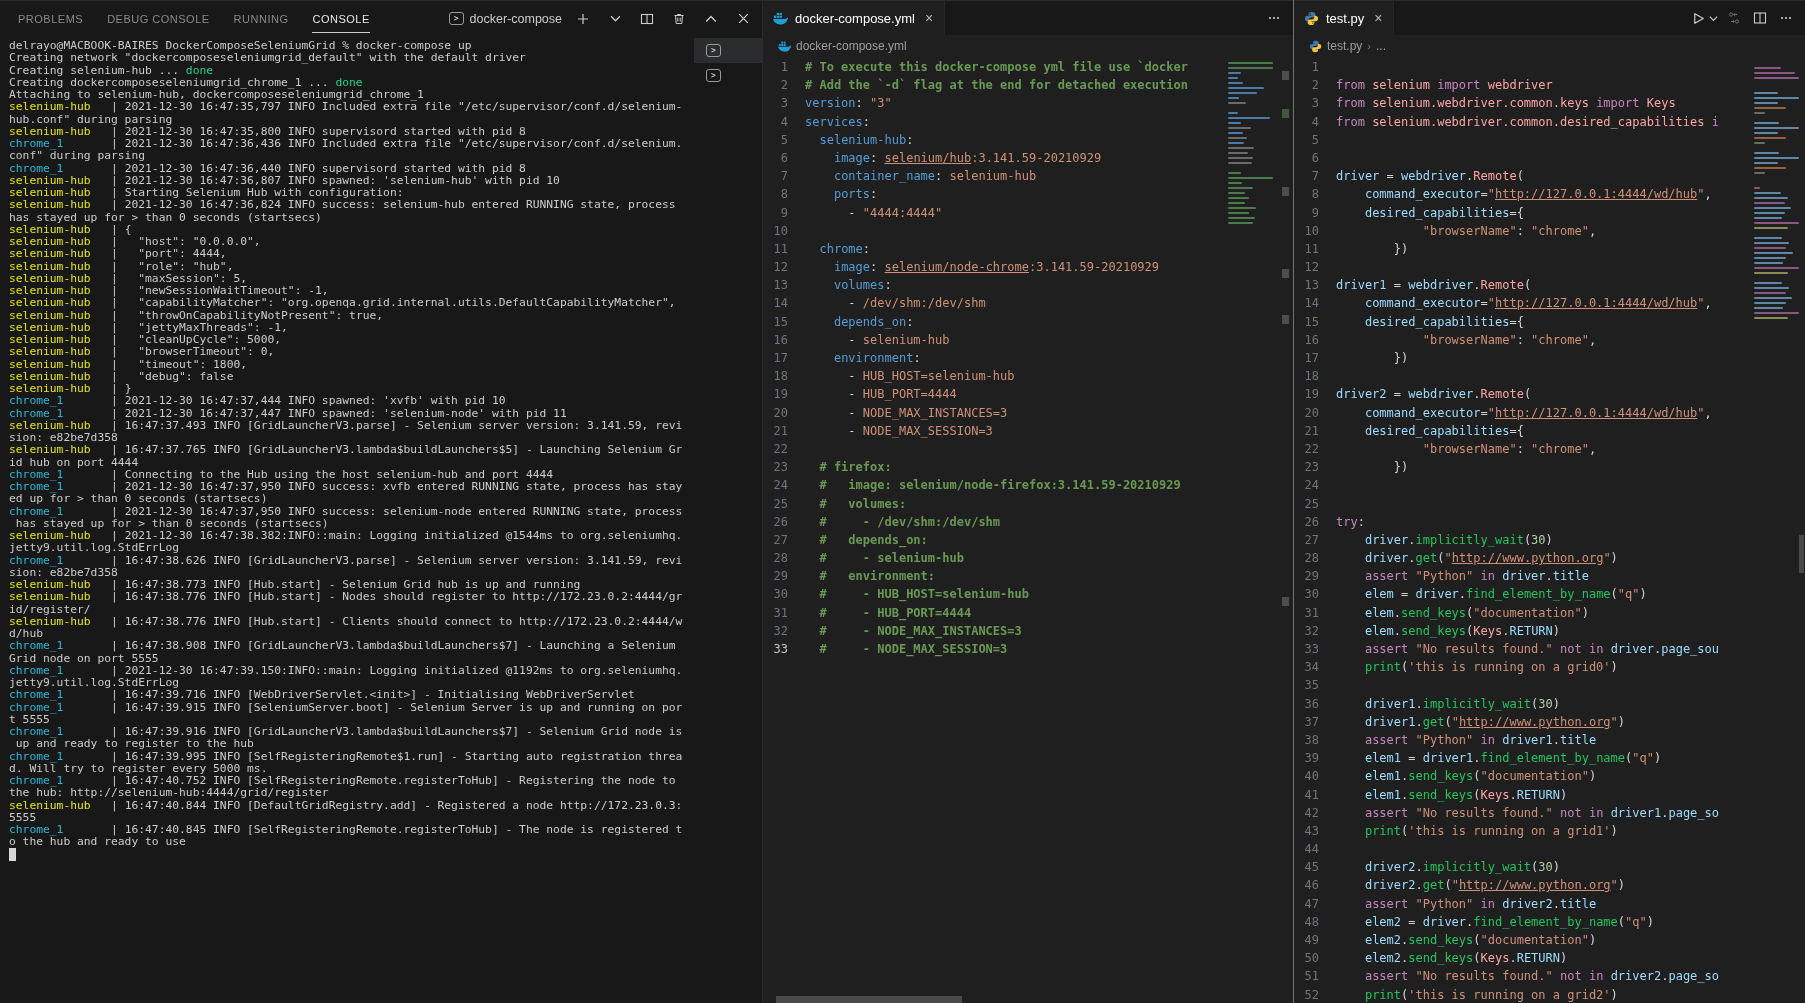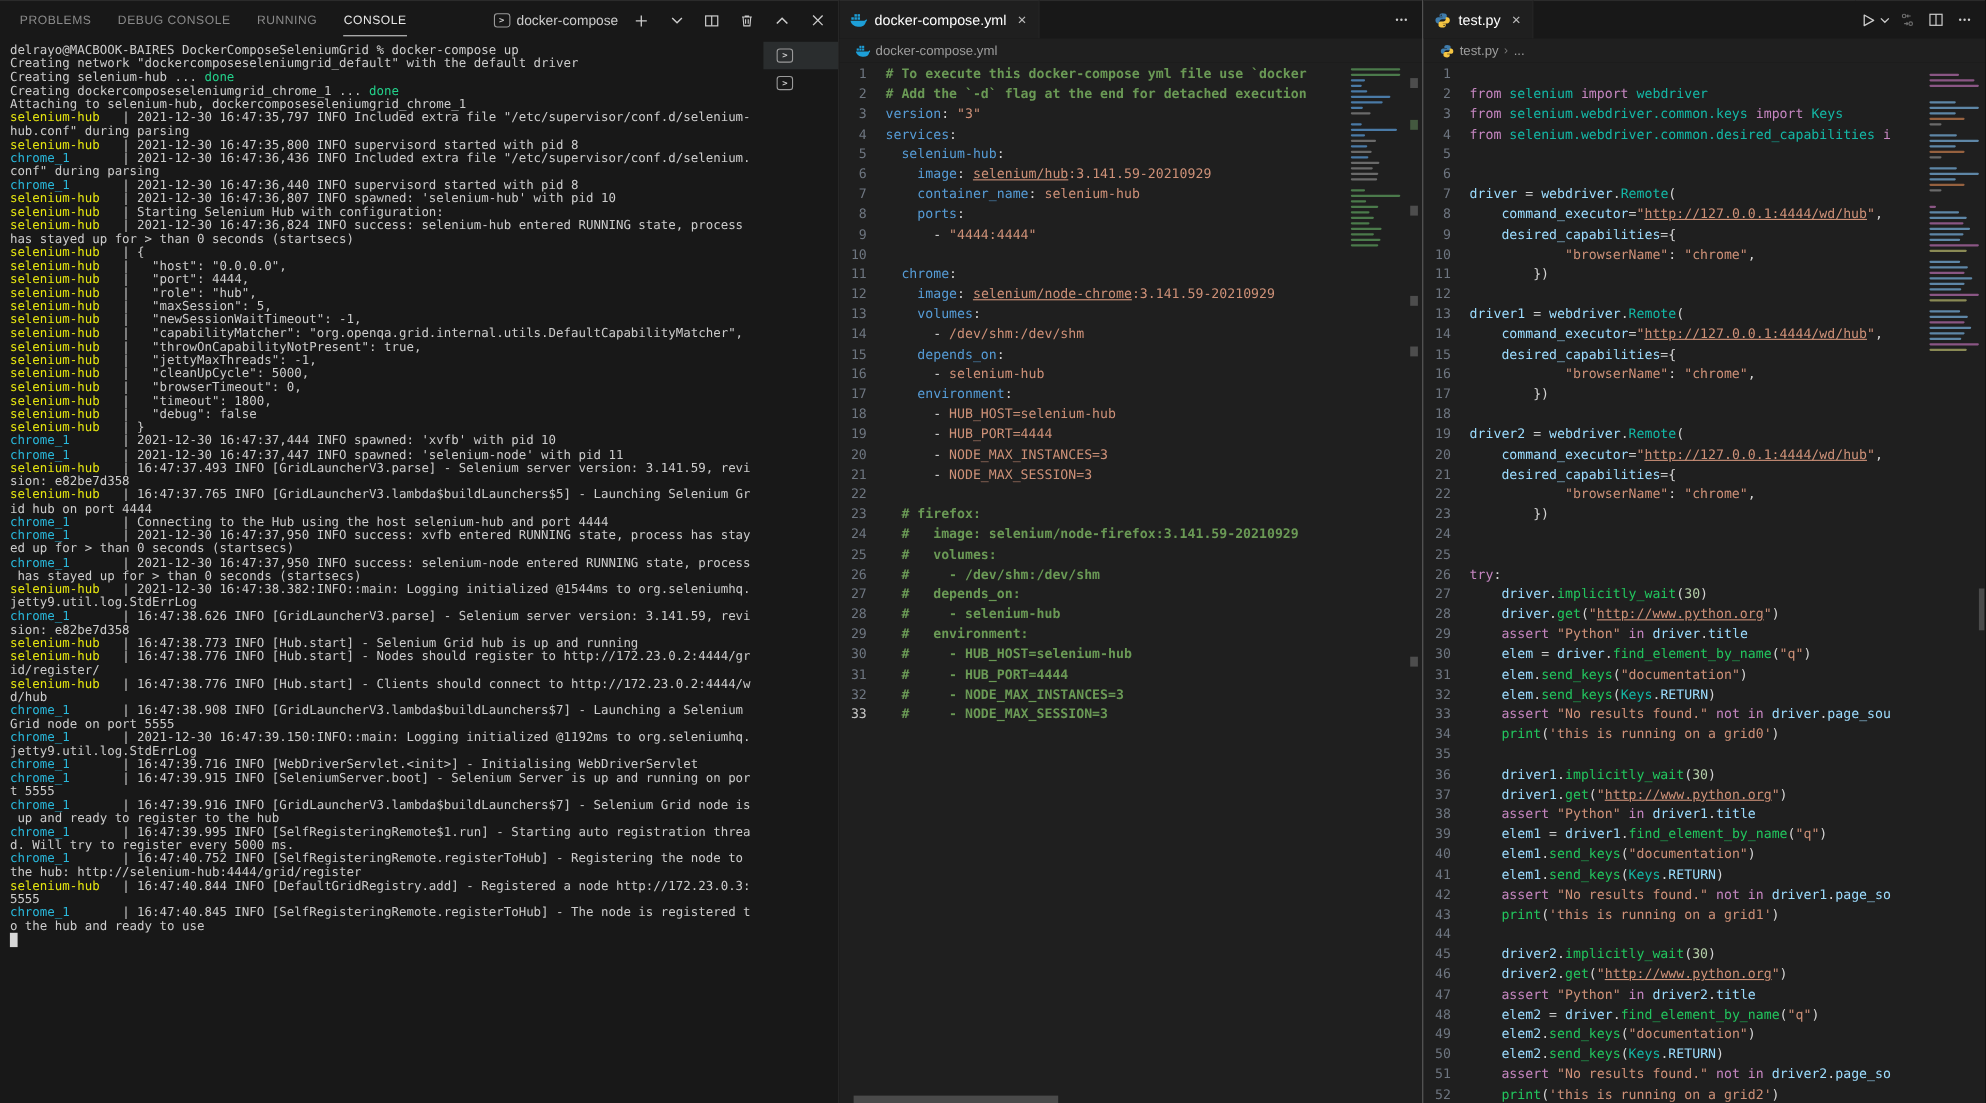--- a/index.html
+++ b/index.html
@@ -39,21 +39,21 @@
   .tabbar-fill { flex:1; border-top:1px solid #2b2b2b; }
   .breadcrumbs { height:22px; flex:none; display:flex; align-items:center; gap:5px; padding-left:15px; color:#9d9d9d; font-size:12px; background:#1f1f1f; }
   .bc-chev { color:#7a7a7a; font-size:11px; }
   .editor { flex:1; display:flex; overflow:hidden; background:#1f1f1f; position:relative; }
   .code { flex:1; font:12px/18.2px "DejaVu Sans Mono", monospace; white-space:pre; overflow:hidden; padding-top:1px; }
   .cline { display:flex; height:18.2px; }
   .ln { width:42px; flex:none; text-align:right; padding-right:17px; color:#6e7681; }
   .ln.on { color:#c6c6c6; }
   .ltxt { flex:1; overflow:hidden; }
   .cm { color:#6a9955;font-weight:bold; } .k { color:#c586c0; } .v { color:#9cdcfe; } .kb { color:#569cd6; }
-  .f { color:#22c55e; } .c { color:#14b8a6; } .s { color:#ce9178; }
+  .f { color:#22c55e; } .c { color:#fca5a5; } .s { color:#ce9178; }
   .su { color:#ce9178; text-decoration:underline; } .n { color:#b5cea8; } .w { color:#d4d4d4; }
   .minimap { width:56px; flex:none; padding:5px 2px 0 5px; }
   .mm-bar { height:2px; margin-bottom:3px; border-radius:1px; }
   .ruler { width:14px; flex:none; position:relative; }
   .mark { position:absolute; left:3px; width:7px; height:9px; background:#4d4d4d; }
   .hscroll { position:absolute; left:0; right:0; bottom:0; height:8px; }
   .hscroll .slider { position:absolute; left:13px; width:186px; top:1px; height:7px; background:#4a4a4a; }
   .vslider { position:absolute; right:1px; width:5px; height:38px; background:#4a4a4a; top:478px; }
   svg { display:block; }
 </style>

